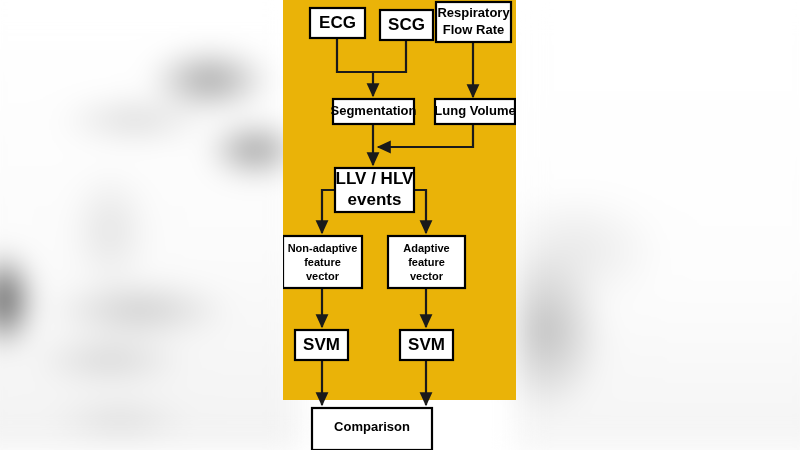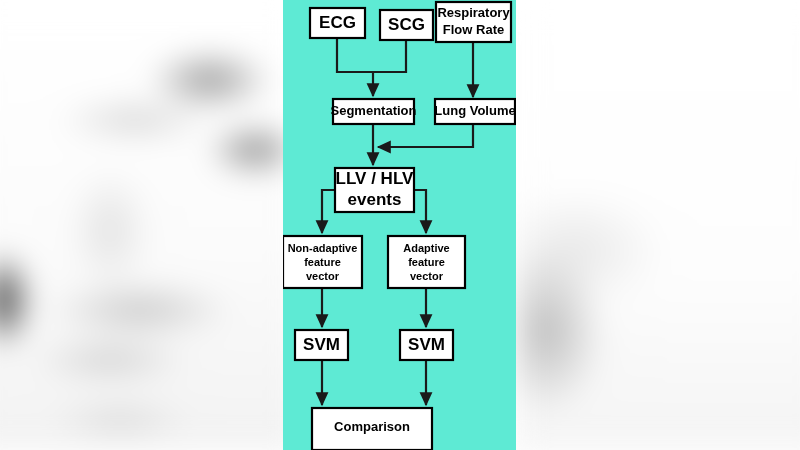--- a/index.html
+++ b/index.html
@@ -43,22 +43,22 @@
       radial-gradient(ellipse 80px 120px at 30px 330px, #bdbdbd 0%, rgba(189,189,189,0) 72%),
       radial-gradient(ellipse 60px 100px at 75px 360px, #f6f6f6 0%, rgba(246,246,246,0) 70%),
       radial-gradient(ellipse 120px 80px at 60px 250px, #e8e8e8 0%, rgba(232,232,232,0) 74%),
       linear-gradient(180deg, #ffffff 0%, #fdfdfd 60%, #f4f4f4 100%);
   }
   #diagram-panel {
     position: absolute;
     left: 283px;
     top: 0;
     width: 233px;
-    height: 450px;
-    background: #5eead4;
+    height: 400px;
+    background: #eab308;
   }
   svg#flowchart {
     display: block;
     width: 233px;
     height: 450px;
   }
   .node-box {
     fill: #ffffff;
     stroke: #000000;
     stroke-width: 2.2;

